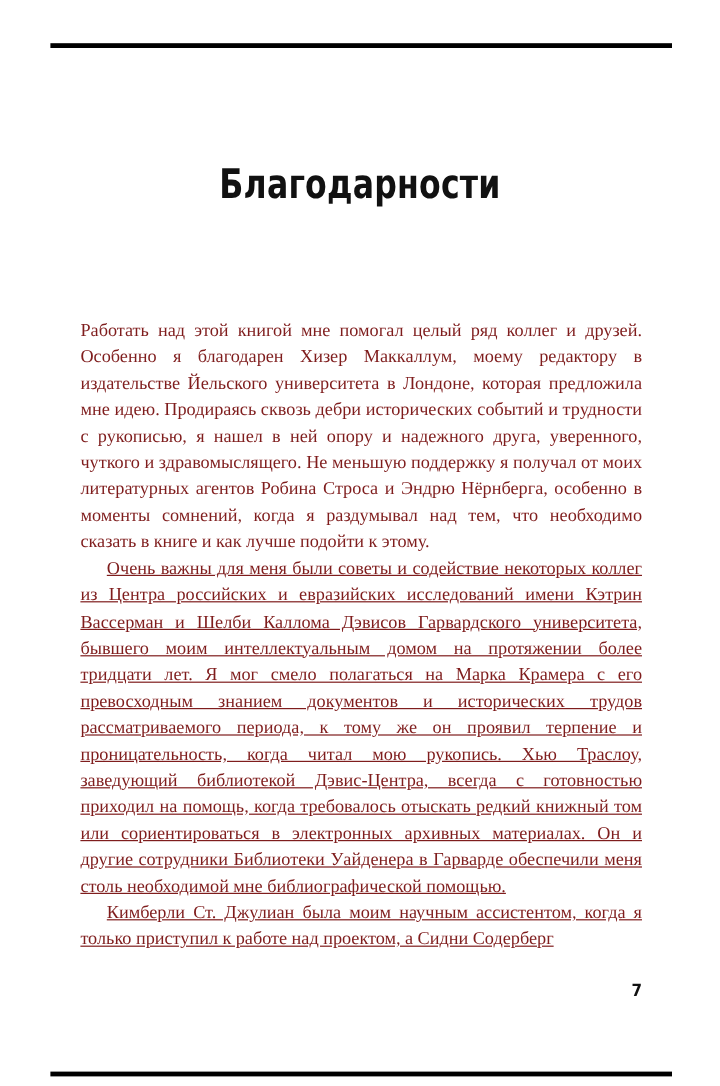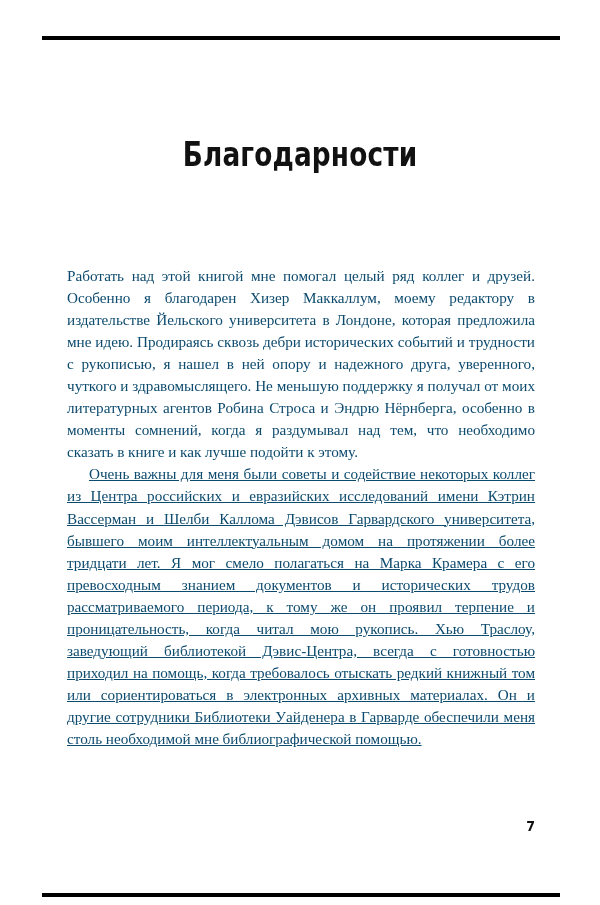--- a/index.html
+++ b/index.html
@@ -50,21 +50,21 @@
     top: 265px;
     left: 67px;
     width: 468px;
   }
 
   .body-paragraph {
     margin: 0;
     font-family: "Liberation Serif", "DejaVu Serif", serif;
     font-size: 15.2px;
     line-height: 22.05px;
-    color: #0c4a6e;
+    color: #7f1d1d;
     text-align: justify;
     text-justify: inter-word;
     hyphens: manual;
     word-spacing: -0.1px;
   }
   .body-paragraph + .body-paragraph {
     text-indent: 22px;
     text-decoration: underline;
   }
 
@@ -87,19 +87,20 @@
 
 <div class="page">
 
   <div class="rule rule-top"></div>
 
   <h1 class="chapter-title">Благодарности</h1>
 
   <div class="text-column">
     <p class="body-paragraph">Работать над этой книгой мне помогал целый ряд коллег и дру­зей. Особенно я благодарен Хизер Маккаллум, моему редактору в издательстве Йельского университета в Лондоне, которая пред­ложила мне идею. Продираясь сквозь дебри исторических собы­тий и трудности с рукописью, я нашел в ней опору и надежного друга, уверенного, чуткого и здравомыслящего. Не меньшую под­держку я получал от моих литературных агентов Робина Строса и Эндрю Нёрнберга, особенно в моменты сомнений, когда я раз­думывал над тем, что необходимо сказать в книге и как лучше по­дойти к этому.</p>
     <p class="body-paragraph">Очень важны для меня были советы и содействие некоторых коллег из Центра российских и евразийских исследований имени Кэтрин Вассерман и Шелби Каллома Дэвисов Гарвардского уни­верситета, бывшего моим интеллектуальным домом на протяже­нии более тридцати лет. Я мог смело полагаться на Марка Кра­мера с его превосходным знанием документов и исторических трудов рассматриваемого периода, к тому же он проявил терпе­ние и проницательность, когда читал мою рукопись. Хью Трас­лоу, заведующий библиотекой Дэвис-Центра, всегда с готовно­стью приходил на помощь, когда требовалось отыскать редкий книжный том или сориентироваться в электронных архивных ма­териалах. Он и другие сотрудники Библиотеки Уайденера в Гар­варде обеспечили меня столь необходимой мне библиографиче­ской помощью.</p>
+    <p class="body-paragraph">Кимберли Ст. Джулиан была моим научным ассистентом, ко­гда я только приступил к работе над проектом, а Сидни Содерберг</p>
   </div>
 
   <div class="page-number">7</div>
 
   <div class="rule rule-bottom"></div>
 
 </div>
 
 </body></html>

